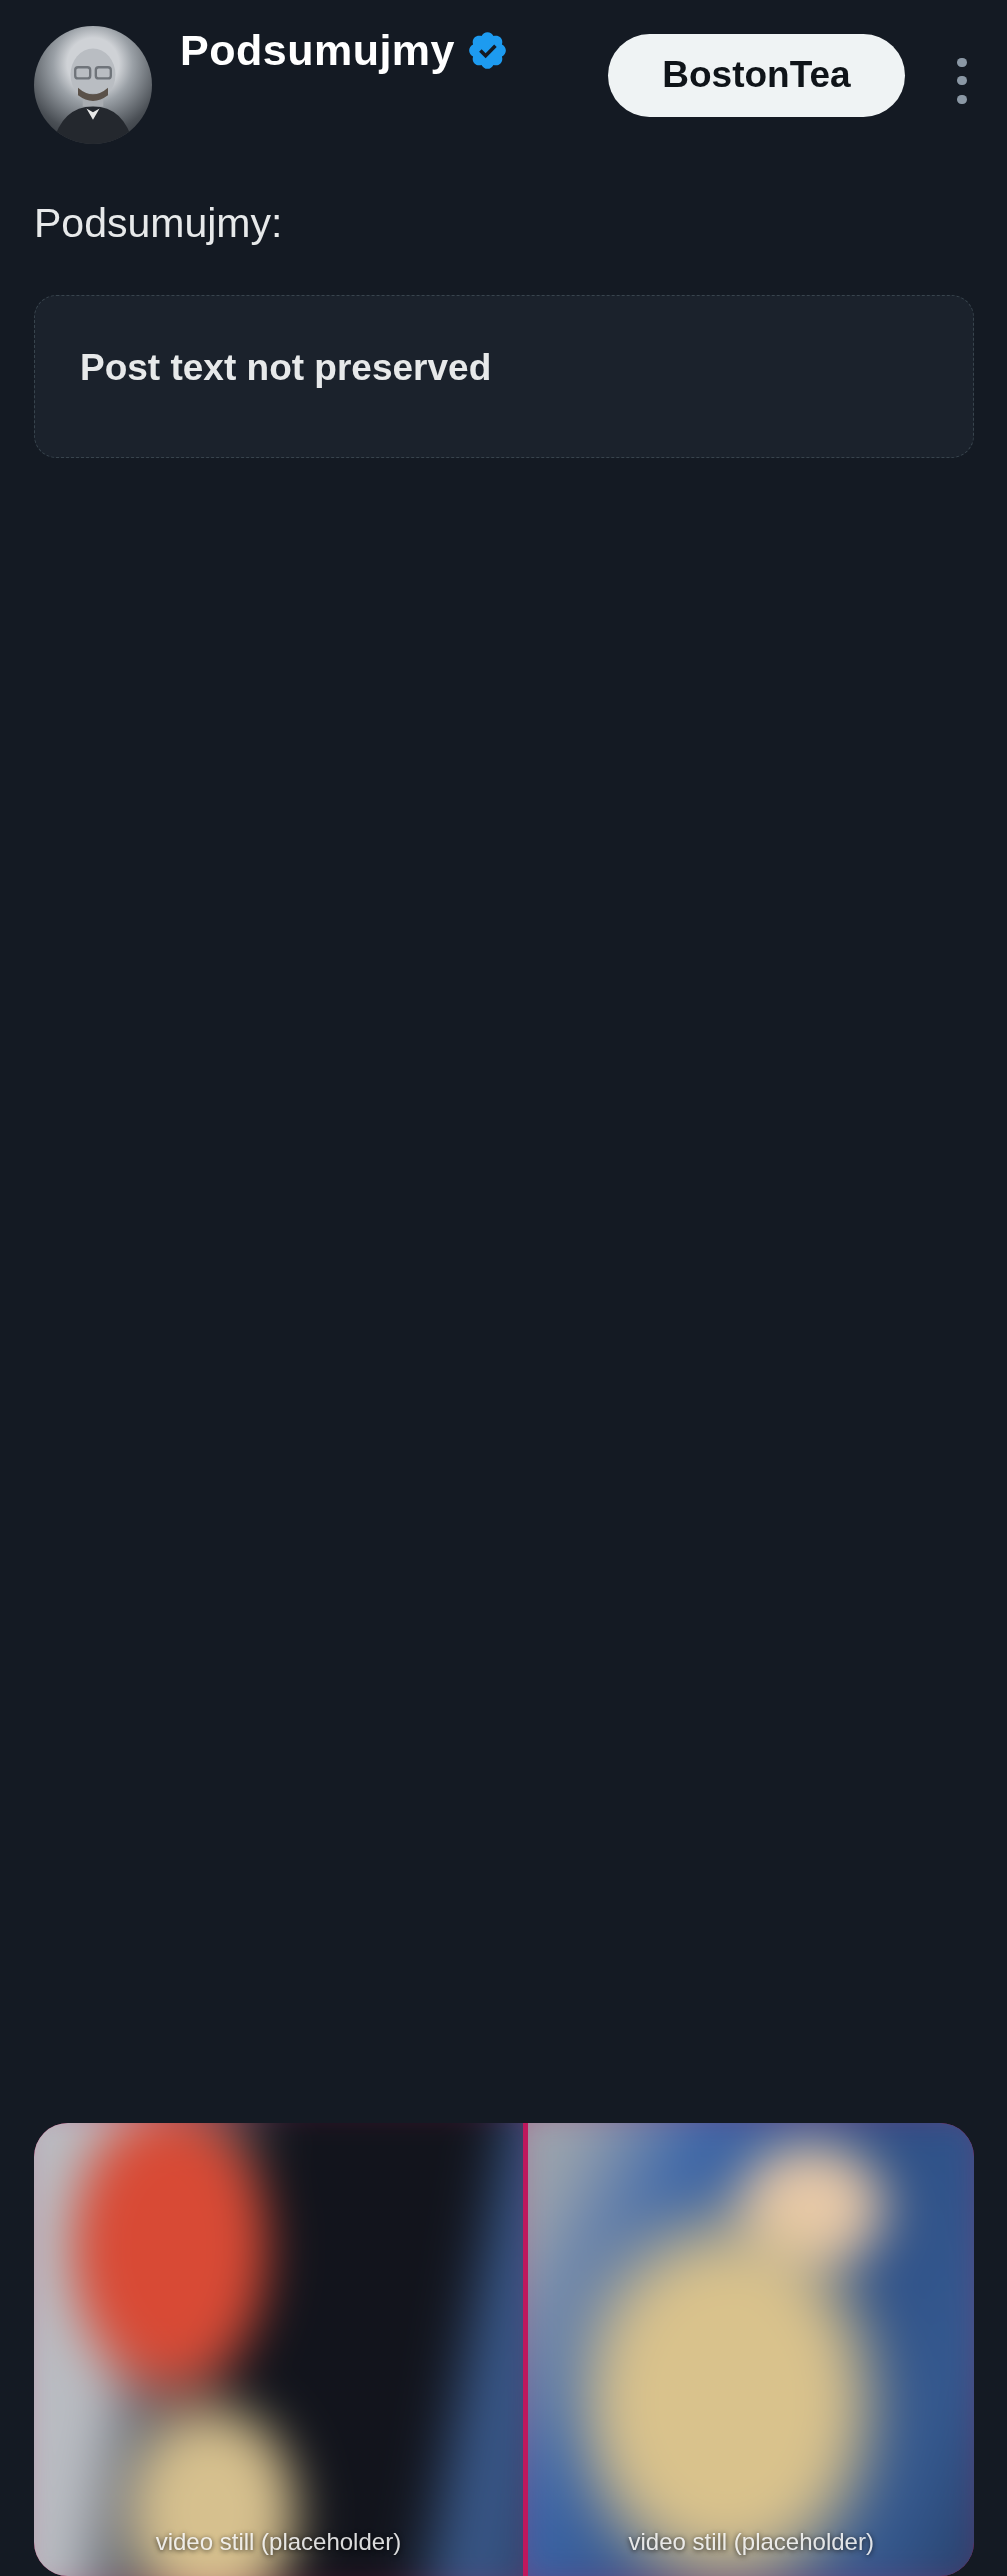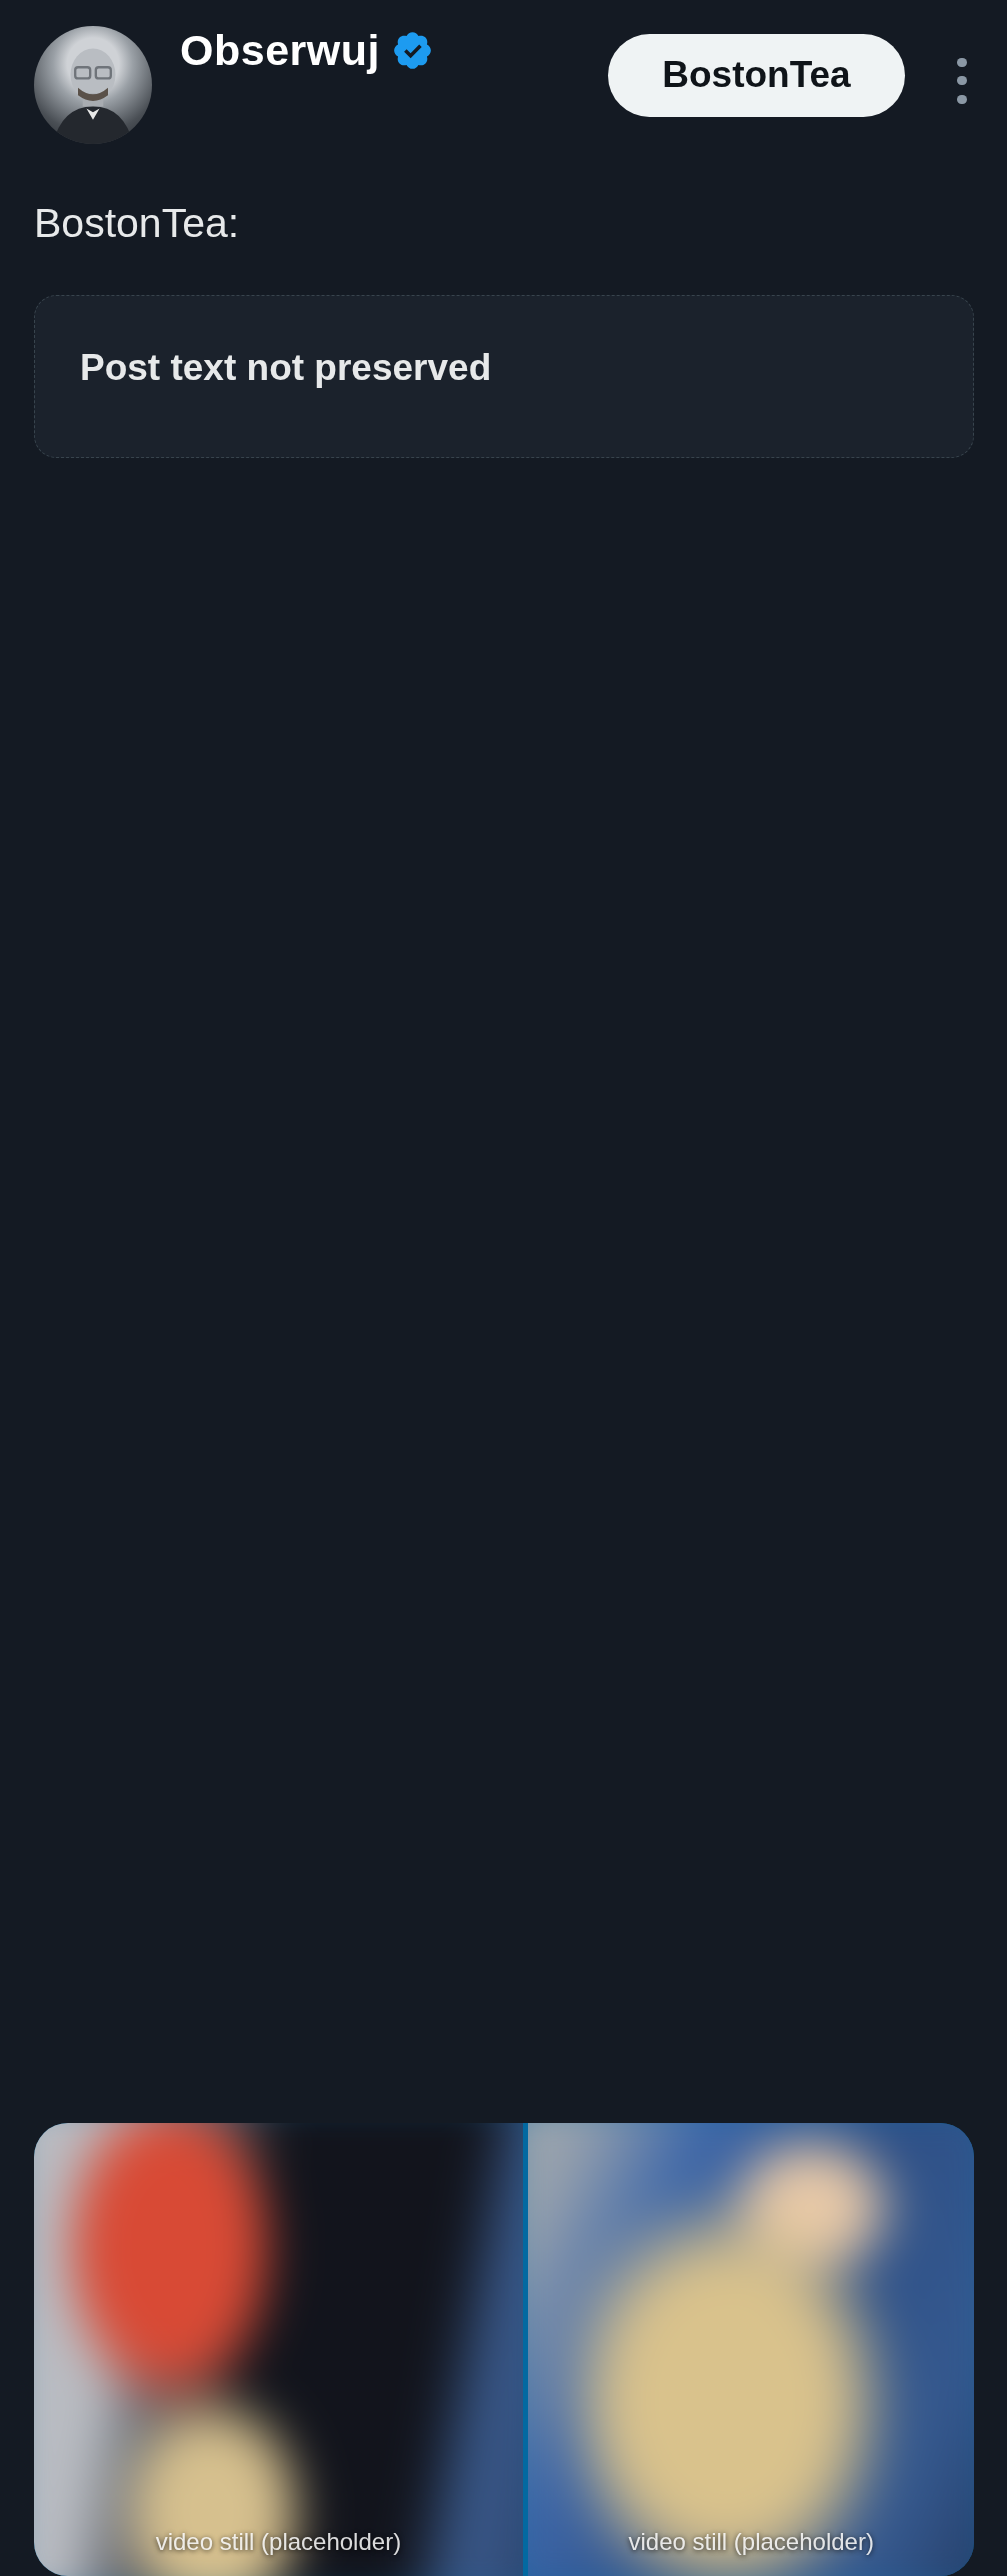--- a/index.html
+++ b/index.html
@@ -44,21 +44,21 @@
     box-sizing:border-box;
     border:1.9px dashed #38444d;border-radius:22.4px;
     background:#1b222c;color:#8b98a5;
     padding:45px;font-size:35px;line-height:1.45;
   }
   .redaction .r-title{display:block;font-weight:700;color:#e7e9ea;margin-bottom:17px;font-size:37px;}
   
   .media{
     height:453px;margin:0 0 0 0;
     border-radius:34px;overflow:hidden;
-    display:flex;gap:5.6px;background:#0369a1;
+    display:flex;gap:5.6px;background:#be185d;
   }
   .media-pane{position:relative;overflow:hidden;cursor:pointer;}
   .media-left{flex:0 0 52%;}
   .media-right{flex:1;}
   
   .media-left .scene{
     position:absolute;inset:-28px;filter:blur(20.5px);
     background:
       radial-gradient(ellipse 168px 243px at 30% 30%, #d84a35 0 45%, transparent 70%),
       radial-gradient(ellipse 149px 187px at 38% 82%, #d6c08e 0 40%, transparent 70%),
@@ -91,39 +91,39 @@
         <path d="M20 126 Q30 86 63 86 Q96 86 106 126 Z" fill="#24282e"></path>
         <path d="M56 88 L63 100 L70 88 L63 92 Z" fill="#e8e8e8"></path>
         <rect x="44" y="44" width="16" height="12" rx="3" fill="none" stroke="#6f747a" stroke-width="2.5"></rect>
         <rect x="66" y="44" width="16" height="12" rx="3" fill="none" stroke="#6f747a" stroke-width="2.5"></rect>
         <path d="M47 66 Q63 80 79 66 L79 74 Q63 86 47 74 Z" fill="#5a5149"></path>
       </svg>
     </div>
 
     <div class="name-block">
       <div class="name-row">
-        <span class="display-name">Obserwuj</span>
+        <span class="display-name">Podsumujmy</span>
         <svg class="verified" viewBox="0 0 24 24">
           <path fill="#1d9bf0" d="M22.25 12c0-1.43-.88-2.67-2.19-3.34.46-1.39.2-2.9-.81-3.91s-2.52-1.27-3.91-.81C14.67 2.63 13.43 1.75 12 1.75s-2.67.88-3.33 2.19c-1.4-.46-2.91-.2-3.92.81s-1.26 2.52-.8 3.91C2.63 9.33 1.75 10.57 1.75 12s.88 2.67 2.2 3.34c-.46 1.39-.21 2.9.8 3.91s2.52 1.26 3.91.81c.67 1.31 1.91 2.19 3.34 2.19s2.67-.88 3.33-2.19c1.4.45 2.91.2 3.92-.81s1.26-2.52.8-3.91c1.32-.67 2.2-1.91 2.2-3.34z"></path>
           <path fill="#141a23" d="M10.95 16.3l-3.64-3.64 1.41-1.41 2.23 2.22 4.78-4.78 1.41 1.41-6.19 6.2z"></path>
         </svg>
       </div>
     </div>
 
     <button class="follow-btn">BostonTea</button>
 
     <button class="more-btn" aria-label="More">
       <i></i>
         <i></i>
         <i></i>
     </button>
   </div>
 
   <div class="body">
-    <p class="lead-line">BostonTea:</p>
+    <p class="lead-line">Podsumujmy:</p>
     <div class="redaction">
       <span class="r-title">Post text not preserved</span>
     </div>
   </div>
 
   <div class="media">
     <div class="media-pane media-left">
       <div class="scene"></div>
       <div class="media-note">video still (placeholder)</div>
     </div>

